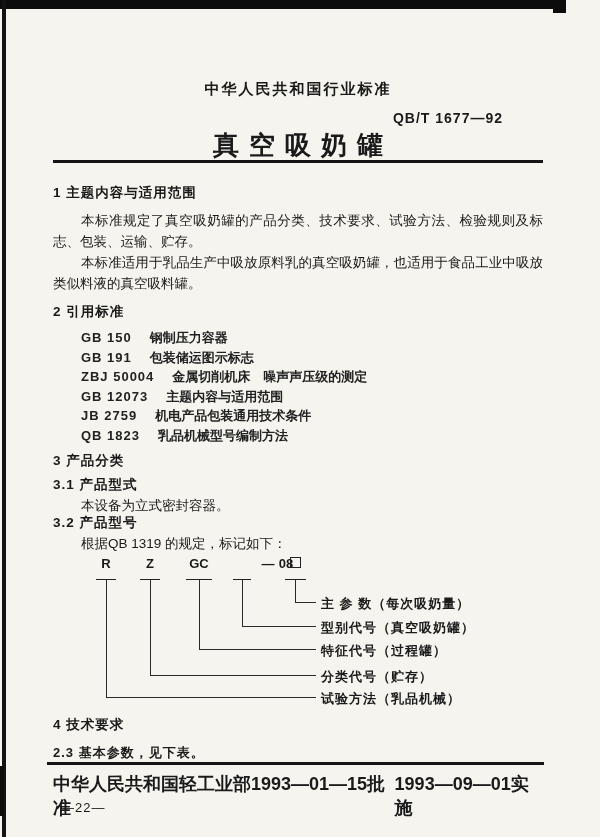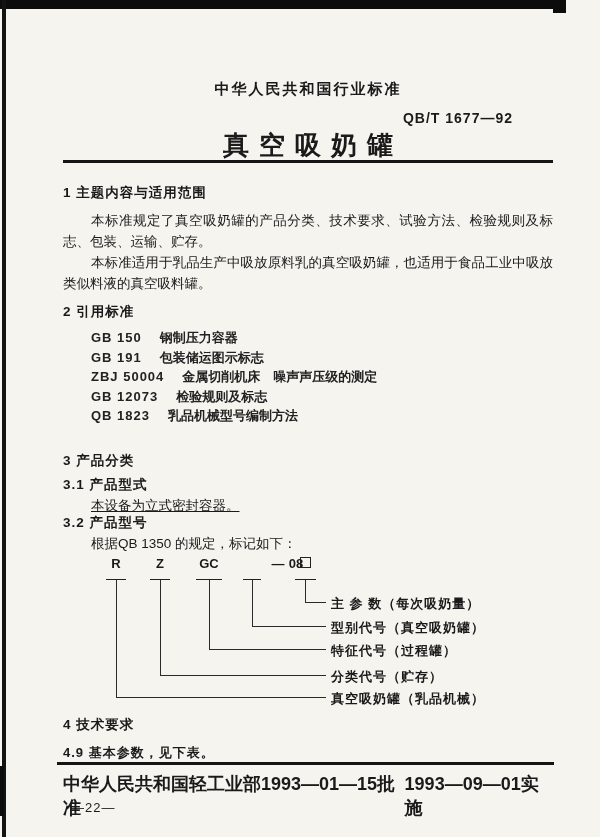--- a/index.html
+++ b/index.html
@@ -10,21 +10,21 @@
     font-family:"Liberation Sans","DejaVu Sans",sans-serif;
     color:#1a1a1a;
     overflow:hidden;
   }
   
   .scan-top-bar   { position:absolute; left:0; top:0; width:557px; height:9px; background:#0c0c0c; }
   .scan-corner    { position:absolute; left:553px; top:0; width:13px; height:13px; background:#0c0c0c; }
   .scan-left-line { position:absolute; left:2px; top:0; width:4px; height:837px; background:#131313; }
   .scan-bl-mark   { position:absolute; left:0; top:766px; width:4px; height:50px; background:#0c0c0c; }
 
-  .content { position:absolute; left:63px; top:0; width:490px; height:837px; }
+  .content { position:absolute; left:53px; top:0; width:490px; height:837px; }
   .abs { position:absolute; left:0; width:100%; }
 
   .std-type { top:80px; text-align:center; font-weight:bold; font-size:15px; letter-spacing:2px; }
   .std-no   { position:absolute; top:110px; right:40px; font-weight:bold; font-size:14px; letter-spacing:1px;text-align:right; }
   .doc-title{ top:128px; text-align:center; font-weight:bold; font-size:26px; letter-spacing:10px; padding-left:10px; }
   .top-rule { top:160px; border-top:3px solid #151515; }
 
   .sec-head { font-weight:bold; font-size:13.5px; letter-spacing:1px; }
   .body-txt { font-size:13.5px; line-height:21px; }
   .indent   { text-indent:28px; text-align:justify; }
@@ -33,21 +33,21 @@
   .sec1-p1   { top:210px; }
   .sec1-p2   { top:252px; }
 
   .sec2-head { top:303px; }
   .refs      { top:328px; left:28px; width:460px; }
   .ref-row   { display:flex; gap:18px; font-size:13px; line-height:19.5px; font-weight:bold; color:#222; }
   .ref-code  { white-space:nowrap; letter-spacing:1px; }
 
   .sec3-head { top:452px; }
   .s31-head  { top:476px; }
-  .s31-body  { top:495px;text-decoration:underline; }
+  .s31-body  { top:495px; }
   .s32-head  { top:514px; }
   .s32-body  { top:533px; }
 
   .diagram { position:absolute; left:0; top:553px; width:490px; height:162px; }
   .dg-code { position:absolute; top:3px; font-weight:bold; font-size:13px; text-align:center; width:28px; }
   .dg-underline { position:absolute; top:26px; border-top:1.5px solid #222; }
   .dg-box  { position:absolute; top:4px; width:11px; height:11px; border:1.5px solid #222; background:transparent; }
   .dg-conn { position:absolute; border-left:1.5px solid #2a2a2a; border-bottom:1.5px solid #2a2a2a; }
   .dg-label{ position:absolute; left:268px; font-size:13px; font-weight:bold; white-space:nowrap; letter-spacing:1px; }
 
@@ -86,33 +86,37 @@
     <div class="ref-row">
       <span class="ref-code">GB 191</span>
       <span class="ref-name">包装储运图示标志</span>
     </div>
     <div class="ref-row">
       <span class="ref-code">ZBJ 50004</span>
       <span class="ref-name">金属切削机床　噪声声压级的测定</span>
     </div>
     <div class="ref-row">
       <span class="ref-code">GB 12073</span>
-      <span class="ref-name">检验规则及标志</span>
+      <span class="ref-name">主题内容与适用范围</span>
+    </div>
+    <div class="ref-row">
+      <span class="ref-code">JB 2759</span>
+      <span class="ref-name">机电产品包装通用技术条件</span>
     </div>
     <div class="ref-row">
       <span class="ref-code">QB 1823</span>
       <span class="ref-name">乳品机械型号编制方法</span>
     </div>
   </div>
 
   <div class="abs sec-head sec3-head">3  产品分类</div>
   <div class="abs sec-head s31-head">3.1  产品型式</div>
   <div class="abs body-txt indent s31-body">本设备为立式密封容器。</div>
   <div class="abs sec-head s32-head">3.2  产品型号</div>
-  <div class="abs body-txt indent s32-body">根据QB 1350  的规定，标记如下：</div>
+  <div class="abs body-txt indent s32-body">根据QB 1319  的规定，标记如下：</div>
 
   <div class="diagram">
 
     <span class="dg-code" style="left:39px;">R</span>
     <span class="dg-code" style="left:83px;">Z</span>
     <span class="dg-code" style="left:132px;">GC</span>
     <span class="dg-code" style="left:175px;margin-left:44px;">08</span>
     <span class="dg-code" style="left:201px;">—</span>
     <span class="dg-box" style="left:237px;"></span>
 
@@ -125,25 +129,25 @@
     <div class="dg-conn" style="left:242px; top:27px; width:21px;  height:23px;"></div>
     <div class="dg-conn" style="left:189px; top:27px; width:74px;  height:47px;"></div>
     <div class="dg-conn" style="left:146px; top:27px; width:117px; height:70px;"></div>
     <div class="dg-conn" style="left:97px;  top:27px; width:166px; height:96px;"></div>
     <div class="dg-conn" style="left:53px;  top:27px; width:210px; height:118px;"></div>
 
     <div class="dg-label" style="top:42px;">主 参 数（每次吸奶量）</div>
     <div class="dg-label" style="top:66px;">型别代号（真空吸奶罐）</div>
     <div class="dg-label" style="top:89px;text-align:center;">特征代号（过程罐）</div>
     <div class="dg-label" style="top:115px;">分类代号（贮存）</div>
-    <div class="dg-label" style="top:137px;">真空吸奶罐（乳品机械）</div>
+    <div class="dg-label" style="top:137px;">试验方法（乳品机械）</div>
   </div>
 
   <div class="abs sec-head sec4-head">4  技术要求</div>
-  <div class="abs s41">4.9  基本参数，见下表。</div>
+  <div class="abs s41">2.3  基本参数，见下表。</div>
 
   <div class="bottom-rule"></div>
   <div class="footer-row">
     <span>中华人民共和国轻工业部1993—01—15批准</span>
     <span>1993—09—01实施</span>
   </div>
   <div class="page-num">—22—</div>
 
 </div>
 

